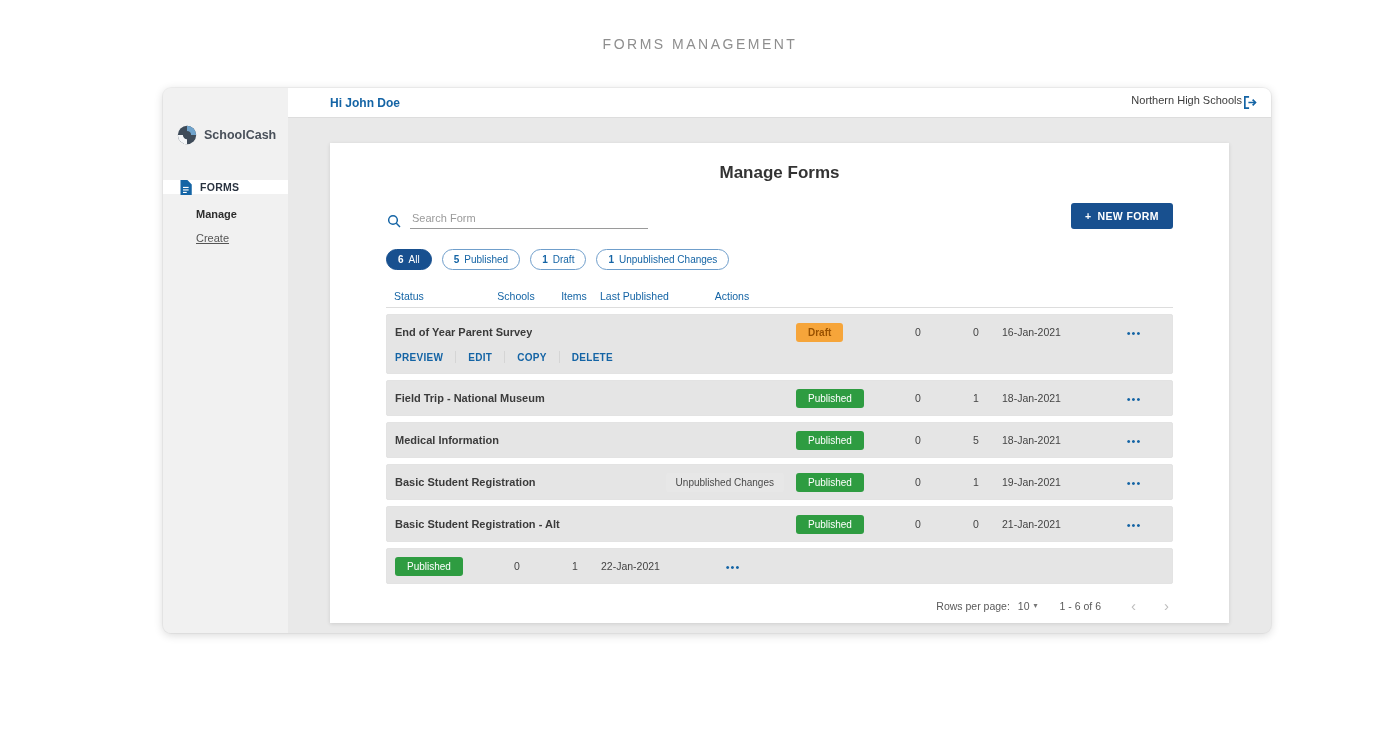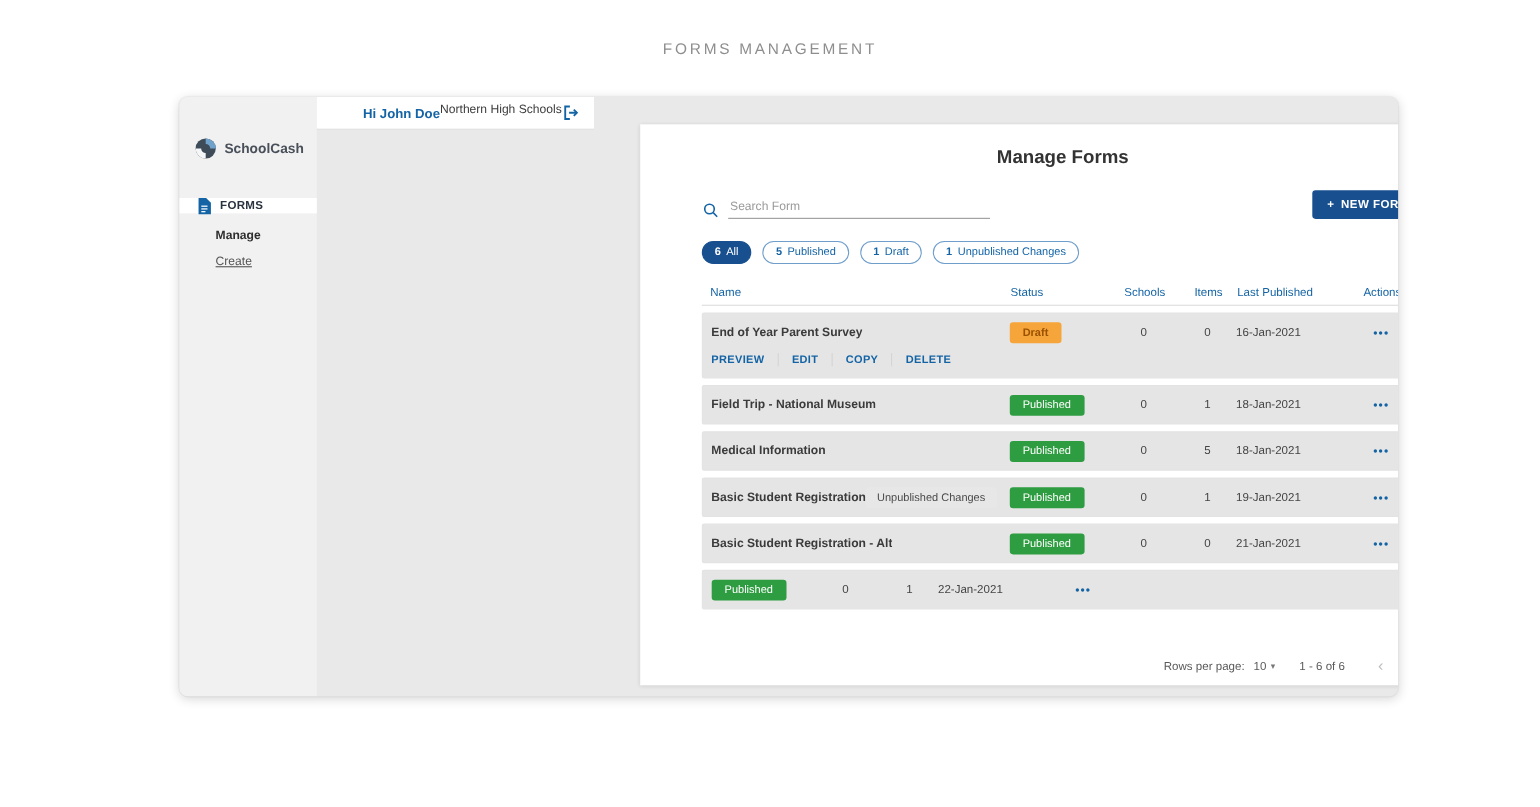--- a/index.html
+++ b/index.html
@@ -23,21 +23,21 @@
   .sidebar{width:125px;background:#f1f1f1;flex-shrink:0;display:flex;flex-direction:column;}
   .brand{display:flex;align-items:center;gap:6px;padding:36px 6px 0 13px;}
   .brand-name{font-size:12.5px;color:#49505a;font-weight:600;}
   .side-forms{margin-top:34px;background:#ffffff;height:14px;display:flex;align-items:center;gap:8px;padding-left:16px;cursor:pointer;}
   .side-forms-label{font-size:10.5px;font-weight:700;color:#2a3340;letter-spacing:.3px;}
   .side-sub{padding-left:33px;margin-top:14px;font-size:11px;color:#555;cursor:pointer;}
   .side-sub.active{font-weight:700;color:#2e2e2e;}
   .side-sub + .side-sub{margin-top:12px;text-decoration:underline;}
 
   
-  .main-col{flex:1;display:flex;min-width:0;}
+  .main-col{flex:1;display:flex;flex-direction:column;min-width:0;}
   .topbar{height:30px;background:#fff;border-bottom:1px solid #ddd;display:flex;align-items:center;justify-content:space-between;padding:0 12px 0 42px;flex-shrink:0;}
   .greeting{color:var(--accent-blue);font-weight:700;font-size:12px;}
   .topbar-right{display:flex;}
   .school-name{font-size:11px;color:#3c3c3c;}
   .logout-btn{background:none;border:none;cursor:pointer;display:flex;align-items:center;padding:0;}
 
   .content{flex:1;padding:25px 42px 10px;min-height:0;}
   .card{background:#fff;box-shadow:0 1px 4px rgba(0,0,0,.12);height:100%;padding:20px 56px 10px;display:flex;flex-direction:column;overflow:hidden;}
   .card-title{text-align:center;font-size:17px;font-weight:700;color:#333;}
 
@@ -164,21 +164,20 @@
     <span class="chip-label">Draft</span>
   </button>
             <button class="chip">
     <span class="chip-count">1</span>
     <span class="chip-label">Unpublished Changes</span>
   </button>
           </div>
 
         <div class="table">
           <div class="thead">
-              <div class="hcell name-cell">Name</div>
               <div class="hcell status-cell">Status</div>
               <div class="hcell schools-cell">Schools</div>
               <div class="hcell items-cell">Items</div>
               <div class="hcell modified-cell">Last Published</div>
               <div class="hcell actions-cell">Actions</div>
             </div>
           <div class="tbody">
               <div class="trow">
     <div class="row-main">
       <div class="name-cell">

